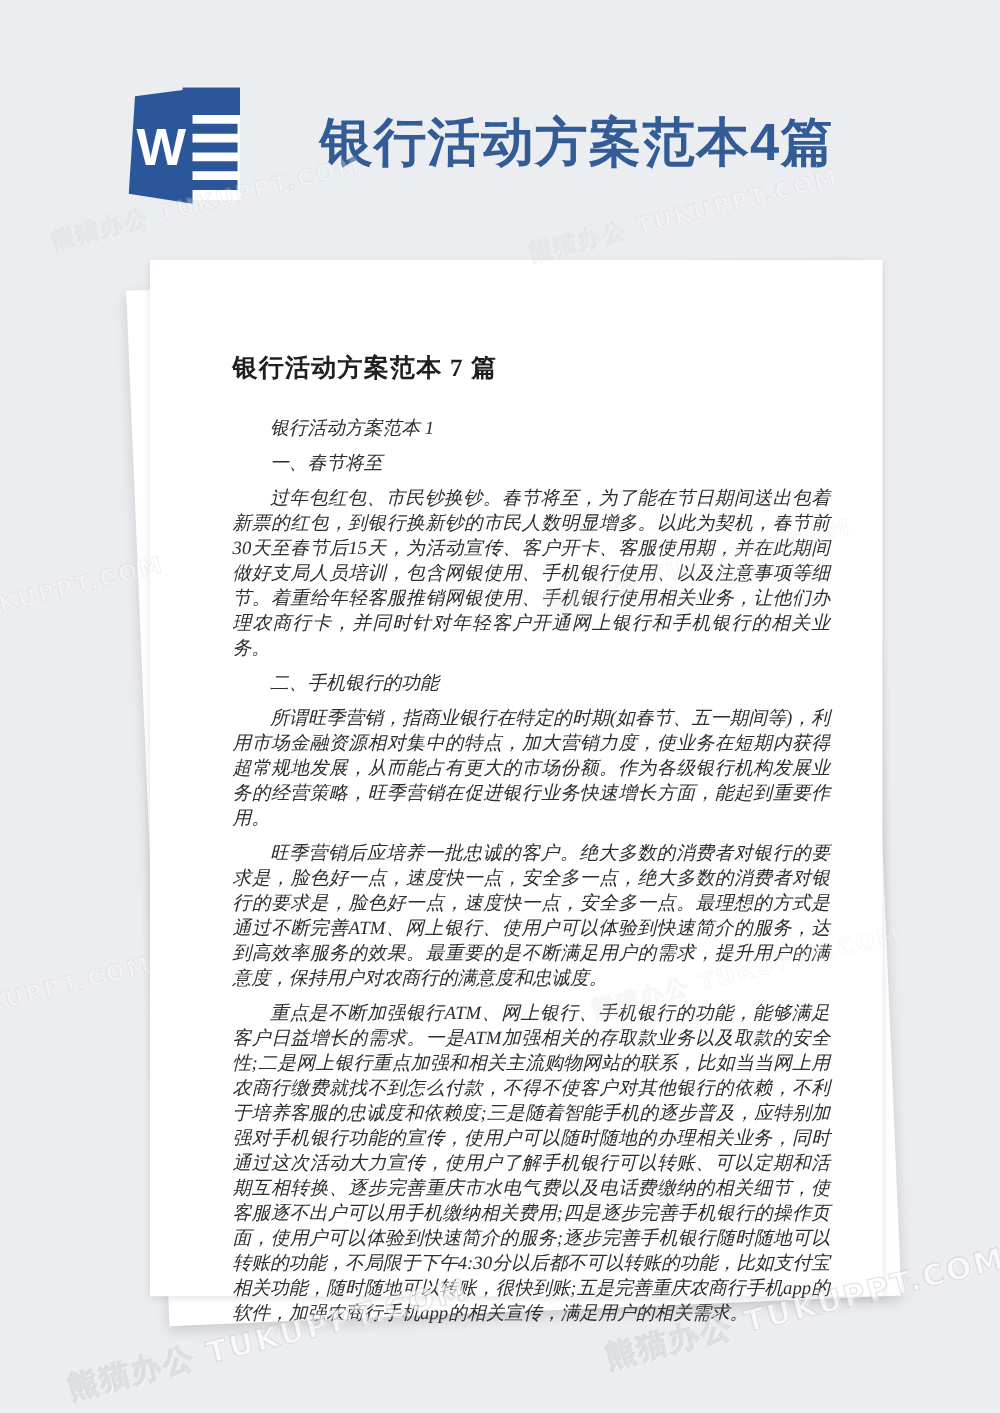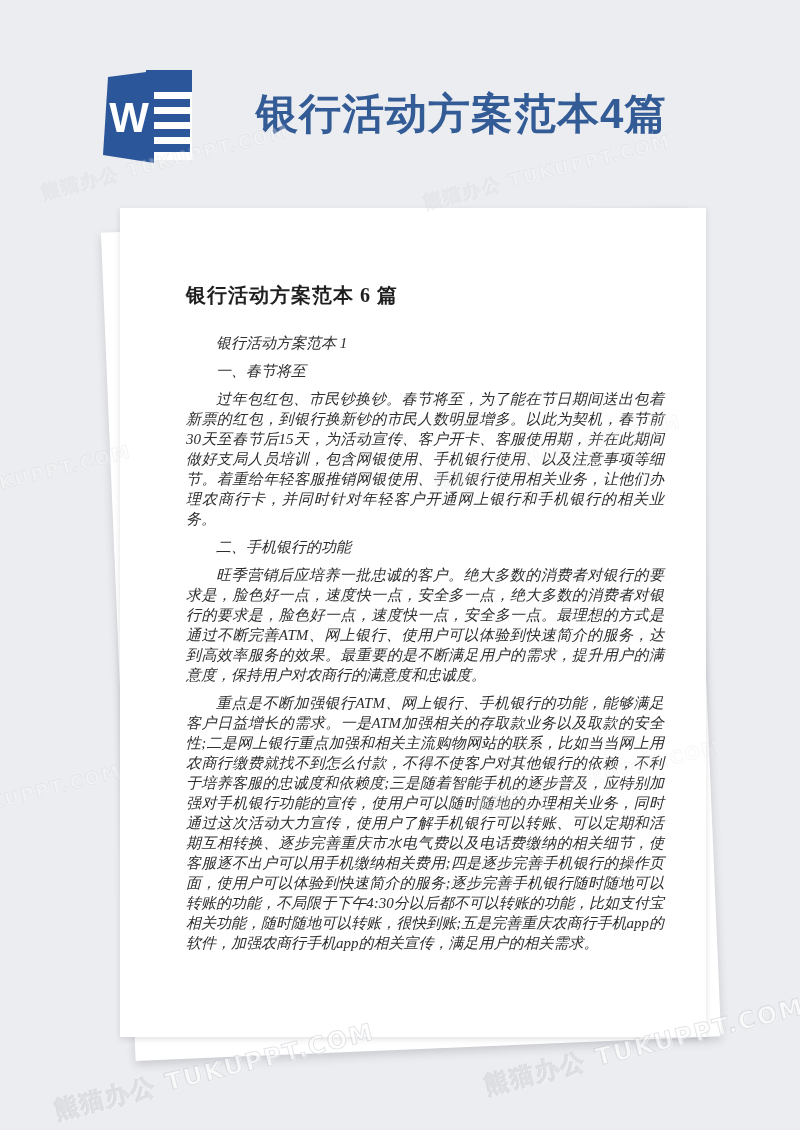--- a/index.html
+++ b/index.html
@@ -54,25 +54,26 @@
   .wm-faint{opacity:0.45;}
 </style>
 </head>
 <body>
 
 <div class="canvas">
 
   <div class="sheet sheet-behind"></div>
 
   <div class="sheet sheet-main doc">
-    <div class="doc-title">银行活动方案范本 6 篇</div>
+    <div class="doc-title">银行活动方案范本 7 篇</div>
     <div class="doc-sub">银行活动方案范本 1</div>
     <div class="doc-h">一、春节将至</div>
     <div class="doc-p">过年包红包、市民钞换钞。春节将至，为了能在节日期间送出包着新票的红包，到银行换新钞的市民人数明显增多。以此为契机，春节前30天至春节后15天，为活动宣传、客户开卡、客服使用期，并在此期间做好支局人员培训，包含网银使用、手机银行使用、以及注意事项等细节。着重给年轻客服推销网银使用、手机银行使用相关业务，让他们办理农商行卡，并同时针对年轻客户开通网上银行和手机银行的相关业务。</div>
     <div class="doc-h">二、手机银行的功能</div>
+    <div class="doc-p">所谓旺季营销，指商业银行在特定的时期(如春节、五一期间等)，利用市场金融资源相对集中的特点，加大营销力度，使业务在短期内获得超常规地发展，从而能占有更大的市场份额。作为各级银行机构发展业务的经营策略，旺季营销在促进银行业务快速增长方面，能起到重要作用。</div>
     <div class="doc-p">旺季营销后应培养一批忠诚的客户。绝大多数的消费者对银行的要求是，脸色好一点，速度快一点，安全多一点，绝大多数的消费者对银行的要求是，脸色好一点，速度快一点，安全多一点。最理想的方式是通过不断完善ATM、网上银行、使用户可以体验到快速简介的服务，达到高效率服务的效果。最重要的是不断满足用户的需求，提升用户的满意度，保持用户对农商行的满意度和忠诚度。</div>
     <div class="doc-p">重点是不断加强银行ATM、网上银行、手机银行的功能，能够满足客户日益增长的需求。一是ATM加强相关的存取款业务以及取款的安全性;二是网上银行重点加强和相关主流购物网站的联系，比如当当网上用农商行缴费就找不到怎么付款，不得不使客户对其他银行的依赖，不利于培养客服的忠诚度和依赖度;三是随着智能手机的逐步普及，应特别加强对手机银行功能的宣传，使用户可以随时随地的办理相关业务，同时通过这次活动大力宣传，使用户了解手机银行可以转账、可以定期和活期互相转换、逐步完善重庆市水电气费以及电话费缴纳的相关细节，使客服逐不出户可以用手机缴纳相关费用;四是逐步完善手机银行的操作页面，使用户可以体验到快速简介的服务;逐步完善手机银行随时随地可以转账的功能，不局限于下午4:30分以后都不可以转账的功能，比如支付宝相关功能，随时随地可以转账，很快到账;五是完善重庆农商行手机app的软件，加强农商行手机app的相关宣传，满足用户的相关需求。</div>
   </div>
 
   <div class="hdr-icon">
     <svg viewBox="0 0 100 104" width="100" height="104" aria-hidden="true">
 
       <rect x="50" y="6" width="46" height="90" fill="#ffffff"></rect>
       <rect x="50" y="6" width="46" height="22" fill="#2b579a"></rect>
       <rect x="54" y="35" width="40" height="8" fill="#2b579a"></rect>

